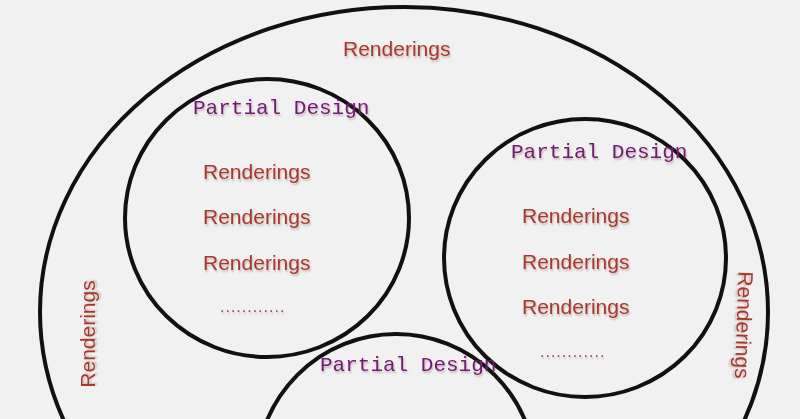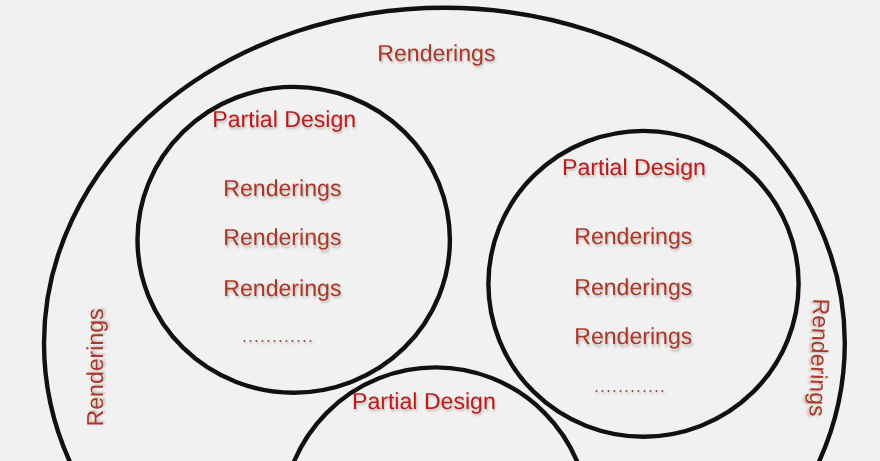--- a/index.html
+++ b/index.html
@@ -11,21 +11,21 @@
     }
     svg.shapes { position: absolute; left: 0; top: 0; }
     .lbl {
       position: absolute;
       white-space: nowrap;
       font-family: "Liberation Sans", sans-serif;
       text-shadow: 1px 2px 2px rgba(120, 80, 70, 0.35);
       transform-origin: center center;
     }
     .rend { color: #a8392a; font-size: 21px; }
-    .pd { color: #b91c1c; font-size: 21px; }
+    .pd { color: #701a75; font-size: 21px; font-family: Liberation Mono, monospace; }
     .dots { color: #9a4a40; font-size: 16px; letter-spacing: 1px; }
   </style>
 </head>
 <body>
 
 <svg class="shapes" width="800" height="419" viewBox="0 0 800 419">
   <ellipse cx="404" cy="312" rx="364" ry="305" fill="none" stroke="#111" stroke-width="4"></ellipse>
   <ellipse cx="267" cy="218" rx="142" ry="139" fill="none" stroke="#111" stroke-width="4"></ellipse>
   <ellipse cx="585" cy="258" rx="141" ry="139" fill="none" stroke="#111" stroke-width="4"></ellipse>
   <ellipse cx="396" cy="475" rx="140" ry="141" fill="none" stroke="#111" stroke-width="4"></ellipse>

